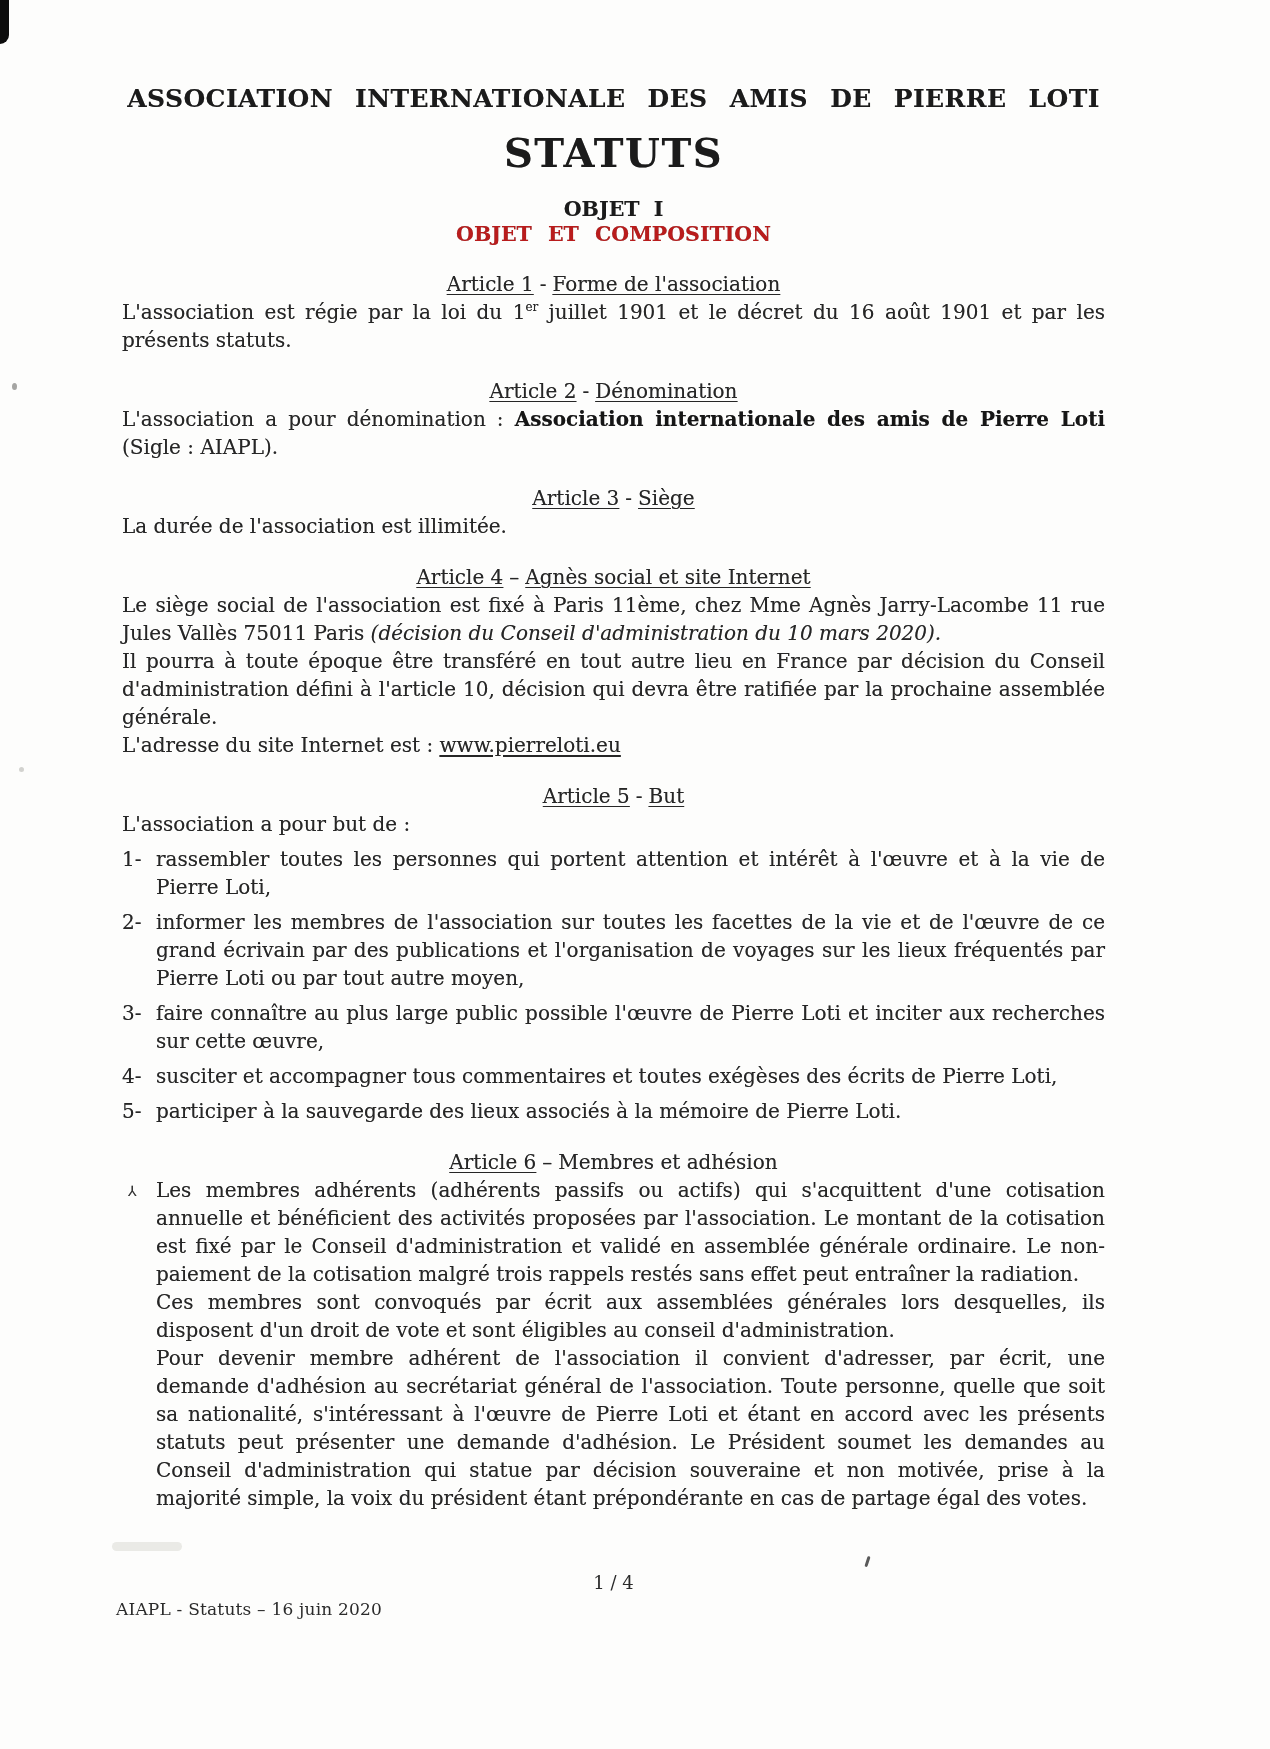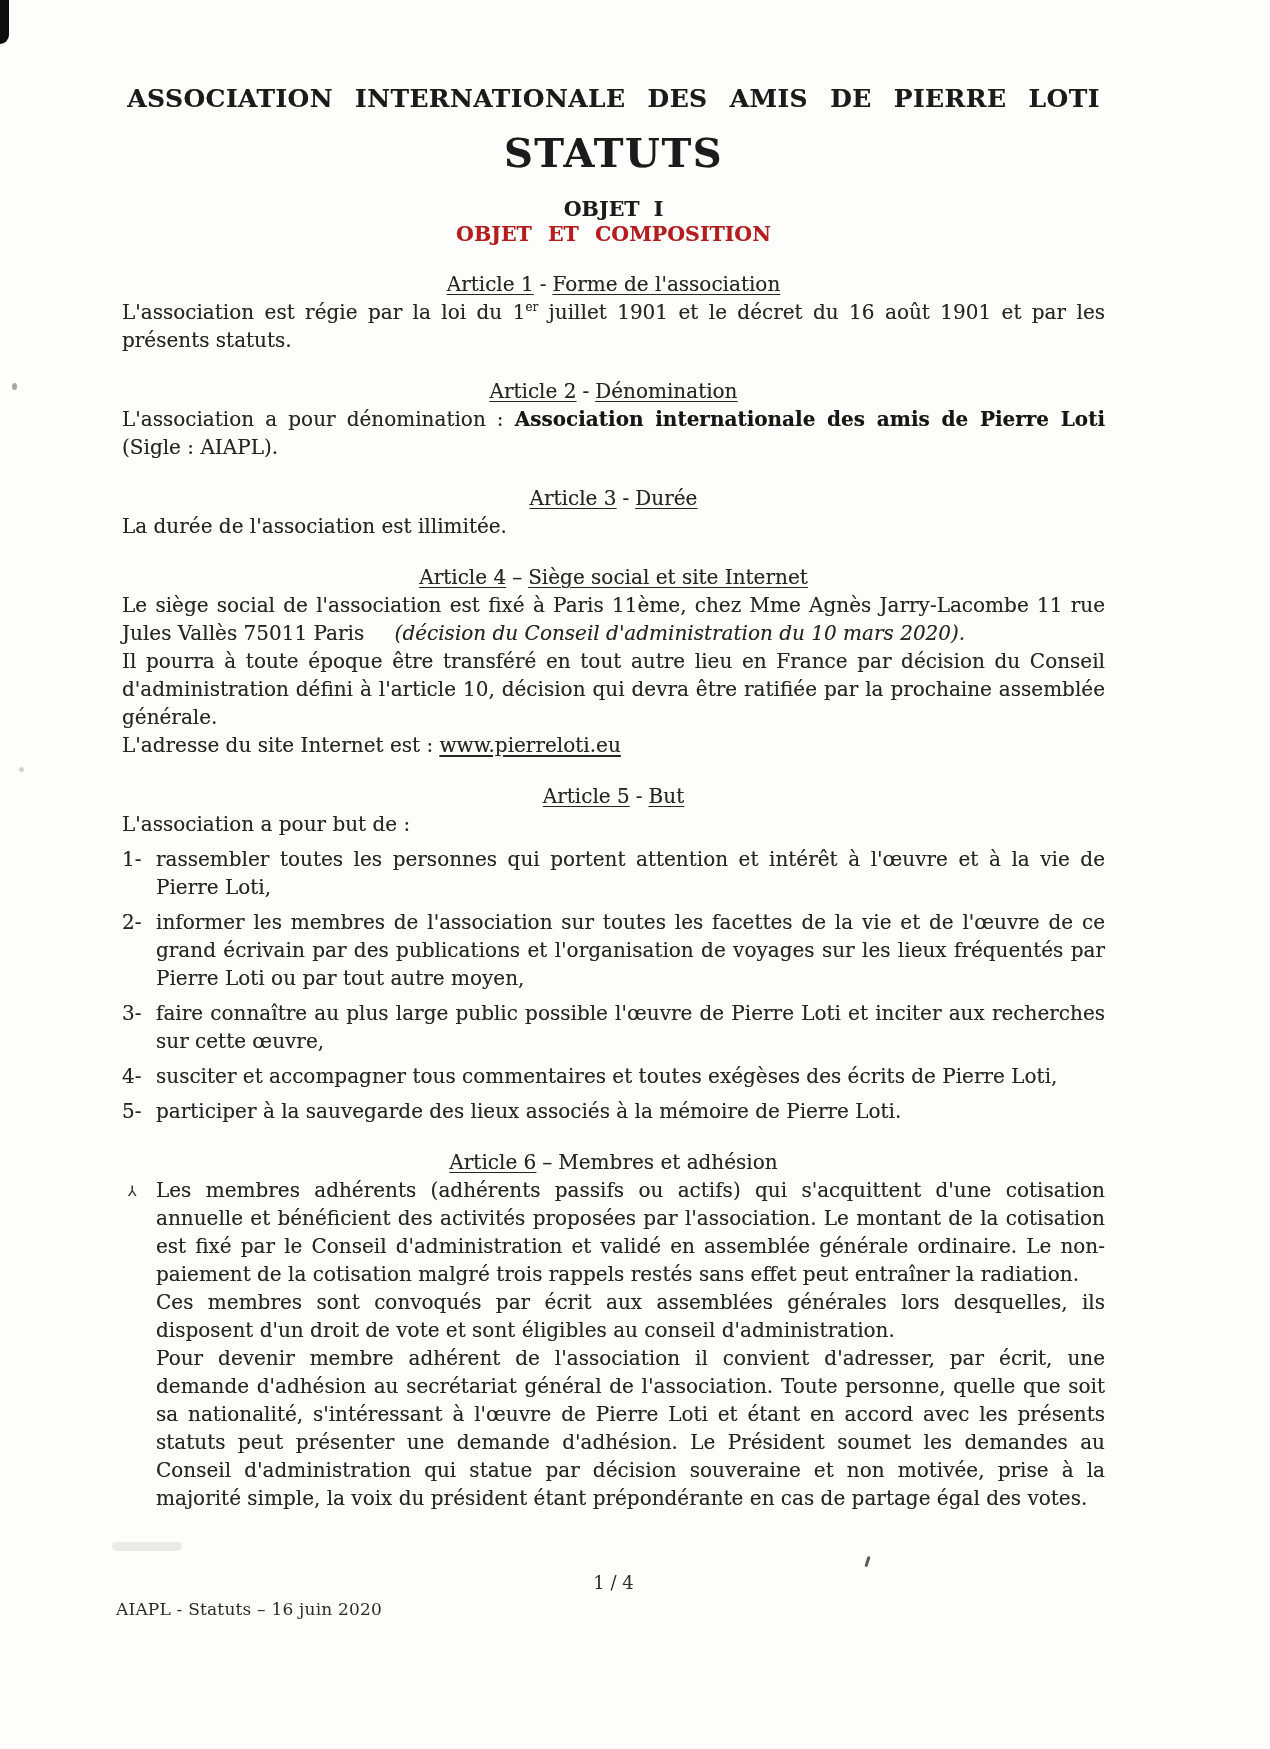--- a/index.html
+++ b/index.html
@@ -58,21 +58,21 @@
     color: #b91c1c;
     margin: 0;
   }
   
   .art-head { font-size: 20px; font-weight: normal; margin: 23px 0 0 0; line-height: 28px; text-align: center; }
   .u { text-decoration: underline; text-underline-offset: 3px; text-decoration-thickness: 1.3px; }
   .sep { margin: 0 6px; }
   p.body { margin: 0; }
   .mt { margin-top: 20px; }
   .b { font-weight: bold; color: #161616; }
-  .i { font-style: italic; margin-left: 24px; }
+  .i { font-style: italic; }
   .link { text-decoration: underline; text-underline-offset: 3px; }
   sup { font-size: 12px; line-height: 0; }
   
   .num-item { position: relative; padding-left: 34px; margin: 7px 0 0 0; }
   .num-item .marker { position: absolute; left: 0; top: 0; }
   
   .bullet-item { position: relative; padding-left: 34px; margin: 0; }
   .bullet-item .bullet { position: absolute; left: 6px; top: 1px; font-size: 14px; font-family: "DejaVu Sans", sans-serif; color: #333; }
   .indent-par { padding-left: 34px; margin: 0; }
   .gap-sm { margin-top: 13px; }
@@ -113,24 +113,24 @@
   <h2 class="doc-title">STATUTS</h2>
   <div class="titre-label">OBJET I</div>
   <div class="titre-subject">OBJET ET COMPOSITION</div>
 
   <h3 class="art-head"><span class="u">Article 1</span><span class="sep">-</span><span class="u">Forme de l'association</span></h3>
   <p class="body"><span>L'association est régie par la loi du 1</span><sup>er</sup><span> juillet 1901 et le décret du 16 août 1901 et par les présents statuts.</span></p>
 
   <h3 class="art-head"><span class="u">Article 2</span><span class="sep">-</span><span class="u">Dénomination</span></h3>
   <p class="body"><span>L'association a pour dénomination : </span><span class="b">Association internationale des amis de Pierre Loti</span><span> (Sigle : AIAPL).</span></p>
 
-  <h3 class="art-head"><span class="u">Article 3</span><span class="sep">-</span><span class="u">Durée</span></h3>
+  <h3 class="art-head"><span class="u">Article 3</span><span class="sep">-</span><span class="u">Siège</span></h3>
   <p class="body">La durée de l'association est illimitée.</p>
 
-  <h3 class="art-head"><span class="u">Article 4</span><span class="sep">–</span><span class="u">Siège social et site Internet</span></h3>
+  <h3 class="art-head"><span class="u">Article 4</span><span class="sep">–</span><span class="u">Agnès social et site Internet</span></h3>
   <p class="body"><span>Le siège social de l'association est fixé à Paris 11ème, chez Mme Agnès Jarry-Lacombe 11 rue Jules Vallès 75011 Paris </span><span class="i">(décision du Conseil d'administration du 10 mars 2020).</span></p>
   <p class="body">Il pourra à toute époque être transféré en tout autre lieu en France par décision du Conseil d'administration défini à l'article 10, décision qui devra être ratifiée par la prochaine assemblée générale.</p>
   <p class="body mt"><span>L'adresse du site Internet est : </span><span class="link">www.pierreloti.eu</span></p>
 
   <h3 class="art-head"><span class="u">Article 5</span><span class="sep">-</span><span class="u">But</span></h3>
   <p class="body">L'association a pour but de :</p>
   <div class="num-item"><span class="marker">1-</span><span>rassembler toutes les personnes qui portent attention et intérêt à l'œuvre et à la vie de Pierre Loti,</span></div>
   <div class="num-item"><span class="marker">2-</span><span>informer les membres de l'association sur toutes les facettes de la vie et de l'œuvre de ce grand écrivain par des publications et l'organisation de voyages sur les lieux fréquentés par Pierre Loti ou par tout autre moyen,</span></div>
   <div class="num-item"><span class="marker">3-</span><span>faire connaître au plus large public possible l'œuvre de Pierre Loti et inciter aux recherches sur cette œuvre,</span></div>
   <div class="num-item"><span class="marker">4-</span><span>susciter et accompagner tous commentaires et toutes exégèses des écrits de Pierre Loti,</span></div>

